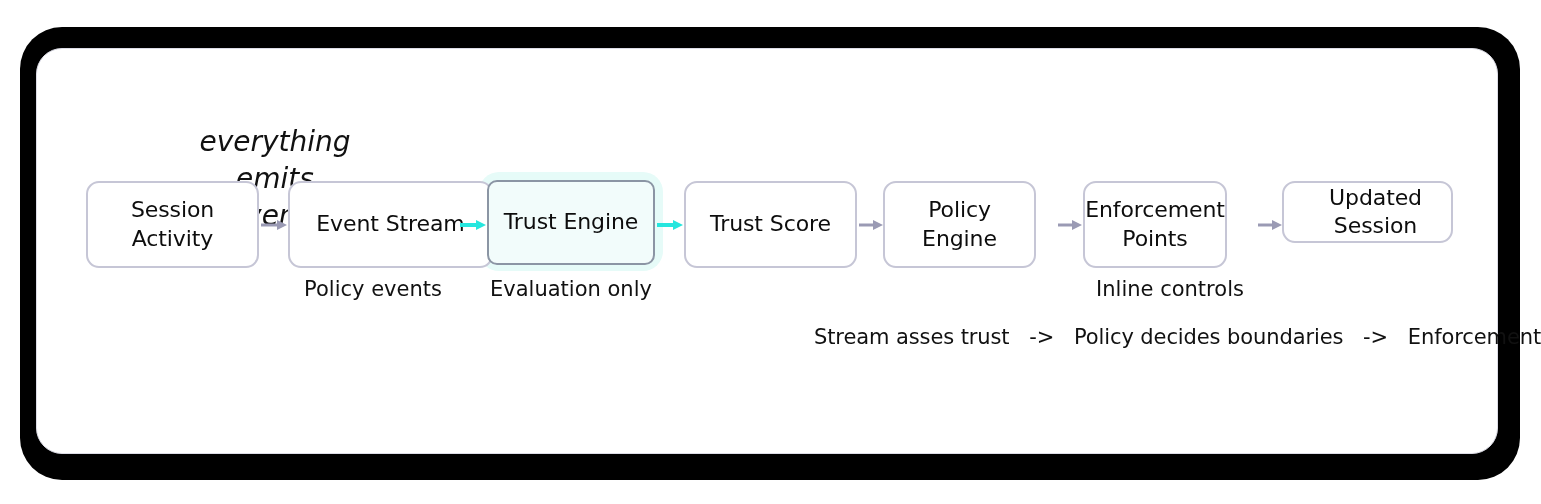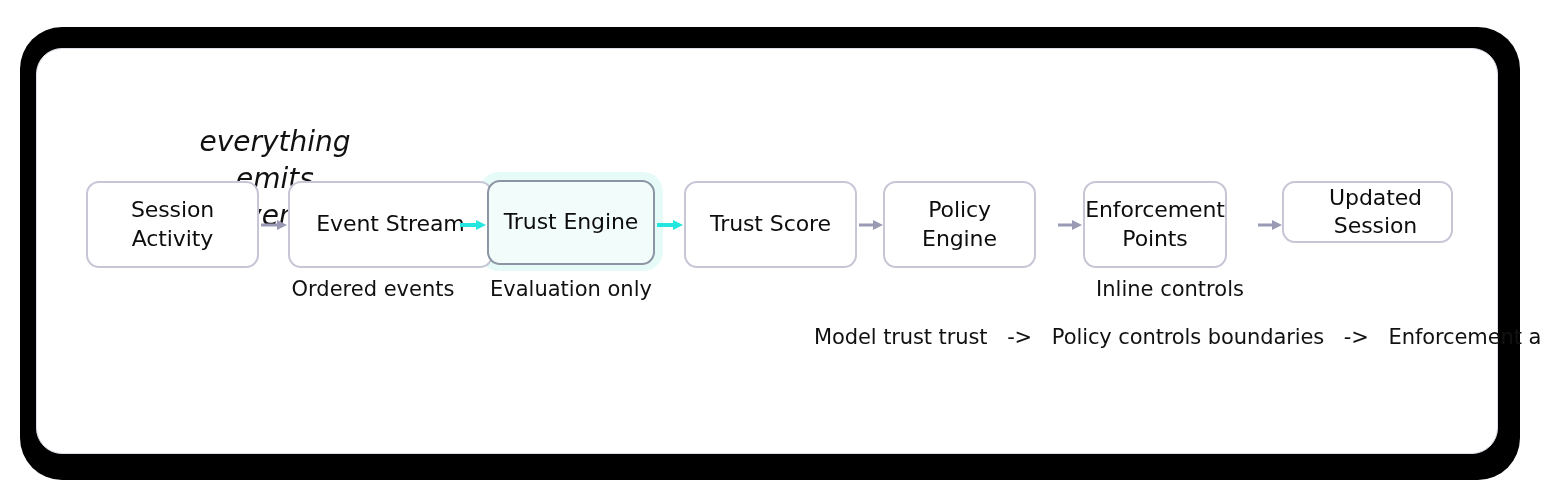--- a/index.html
+++ b/index.html
@@ -129,21 +129,21 @@
 
   <div class="node" style="left:86px; top:181px; width:173px; height:87px;">
     <span class="node-label">Session
 Activity</span>
   </div>
 
   <div class="node" style="left:288px; top:181px; width:205px; height:87px;">
     <span class="node-label">Event Stream</span>
   </div>
 
-  <div class="node highlight" style="left:487px; top:180px; width:168px; height:85px;">
+  <div class="node highlight" style="left:487px; top:180px; width:168px; height:85px;border-radius:10px;">
     <span class="node-label">Trust Engine</span>
   </div>
 
   <div class="node" style="left:684px; top:181px; width:173px; height:87px;">
     <span class="node-label">Trust Score</span>
   </div>
 
   <div class="node" style="left:883px; top:181px; width:153px; height:87px;">
     <span class="node-label">Policy Engine</span>
   </div>
@@ -193,31 +193,31 @@
     </svg>
   </div>
 
   <div class="arrow" style="left:1258px; top:218px; width:24px;">
     <svg width="24" height="14" viewBox="0 0 24 14" aria-hidden="true">
       <line x1="0" y1="7" x2="15" y2="7" stroke="#9a9ab4" stroke-width="3"></line>
       <polygon points="14,2 24,7 14,12" fill="#9a9ab4"></polygon>
     </svg>
   </div>
 
-  <div class="sub-caption" style="left:273px; top:277px; width:200px;">Ordered events</div>
+  <div class="sub-caption" style="left:273px; top:277px; width:200px;">Policy events</div>
 
   <div class="sub-caption" style="left:471px; top:277px; width:200px;">Evaluation only</div>
 
   <div class="sub-caption" style="left:1070px; top:277px; width:200px;">Inline controls</div>
 
   <div class="flow-caption" style="left:814px; top:325px;">
-    <span>Model trust trust</span>
+    <span>Stream asses trust</span>
     <span>&nbsp; </span>
     <span>-&gt;</span>
     <span>&nbsp; </span>
-    <span>Policy controls boundaries</span>
+    <span>Policy decides boundaries</span>
     <span>&nbsp; </span>
     <span>-&gt;</span>
     <span>&nbsp; </span>
     <span>Enforcement acts</span>
   </div>
 
 </div>
 
 </body></html>

